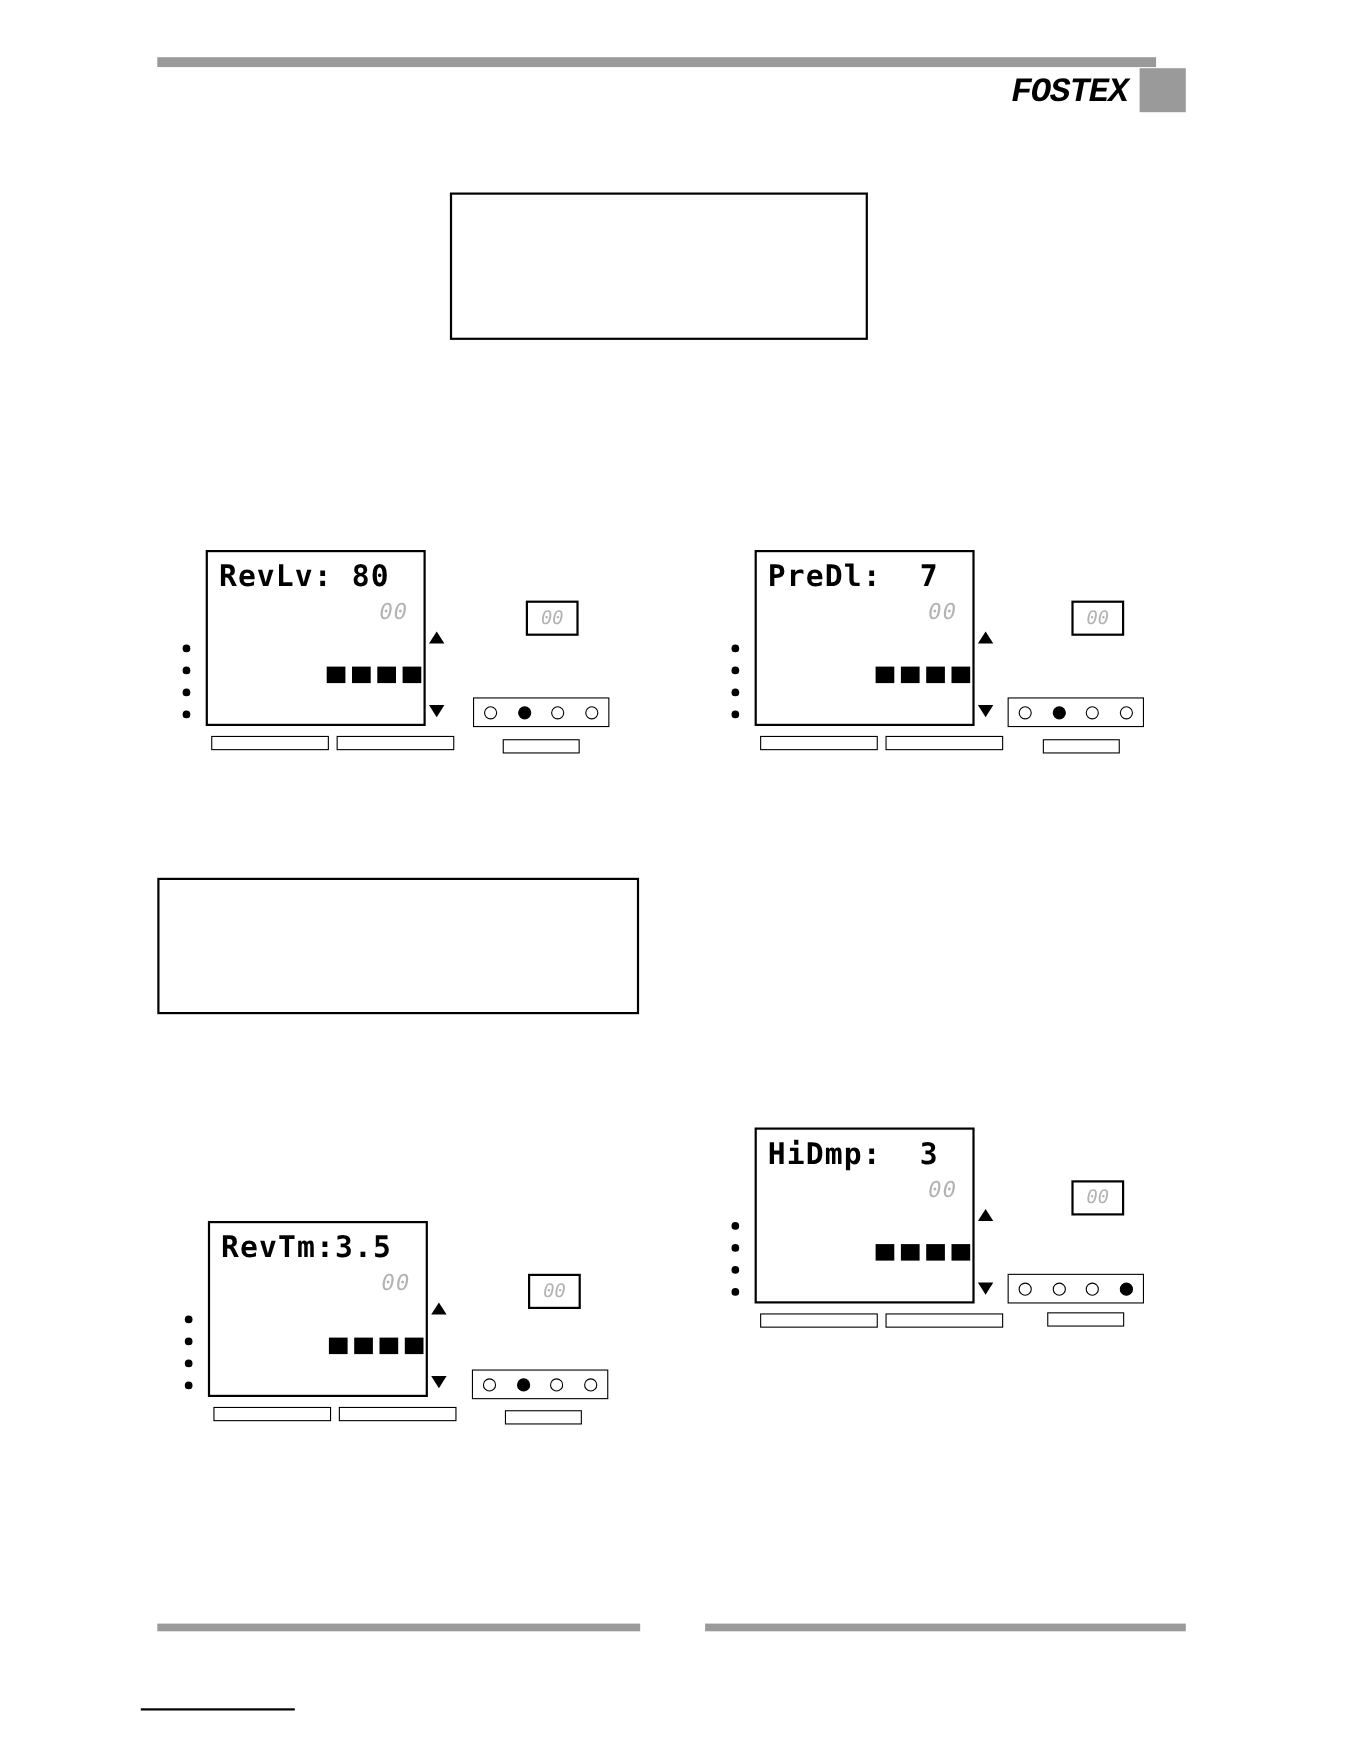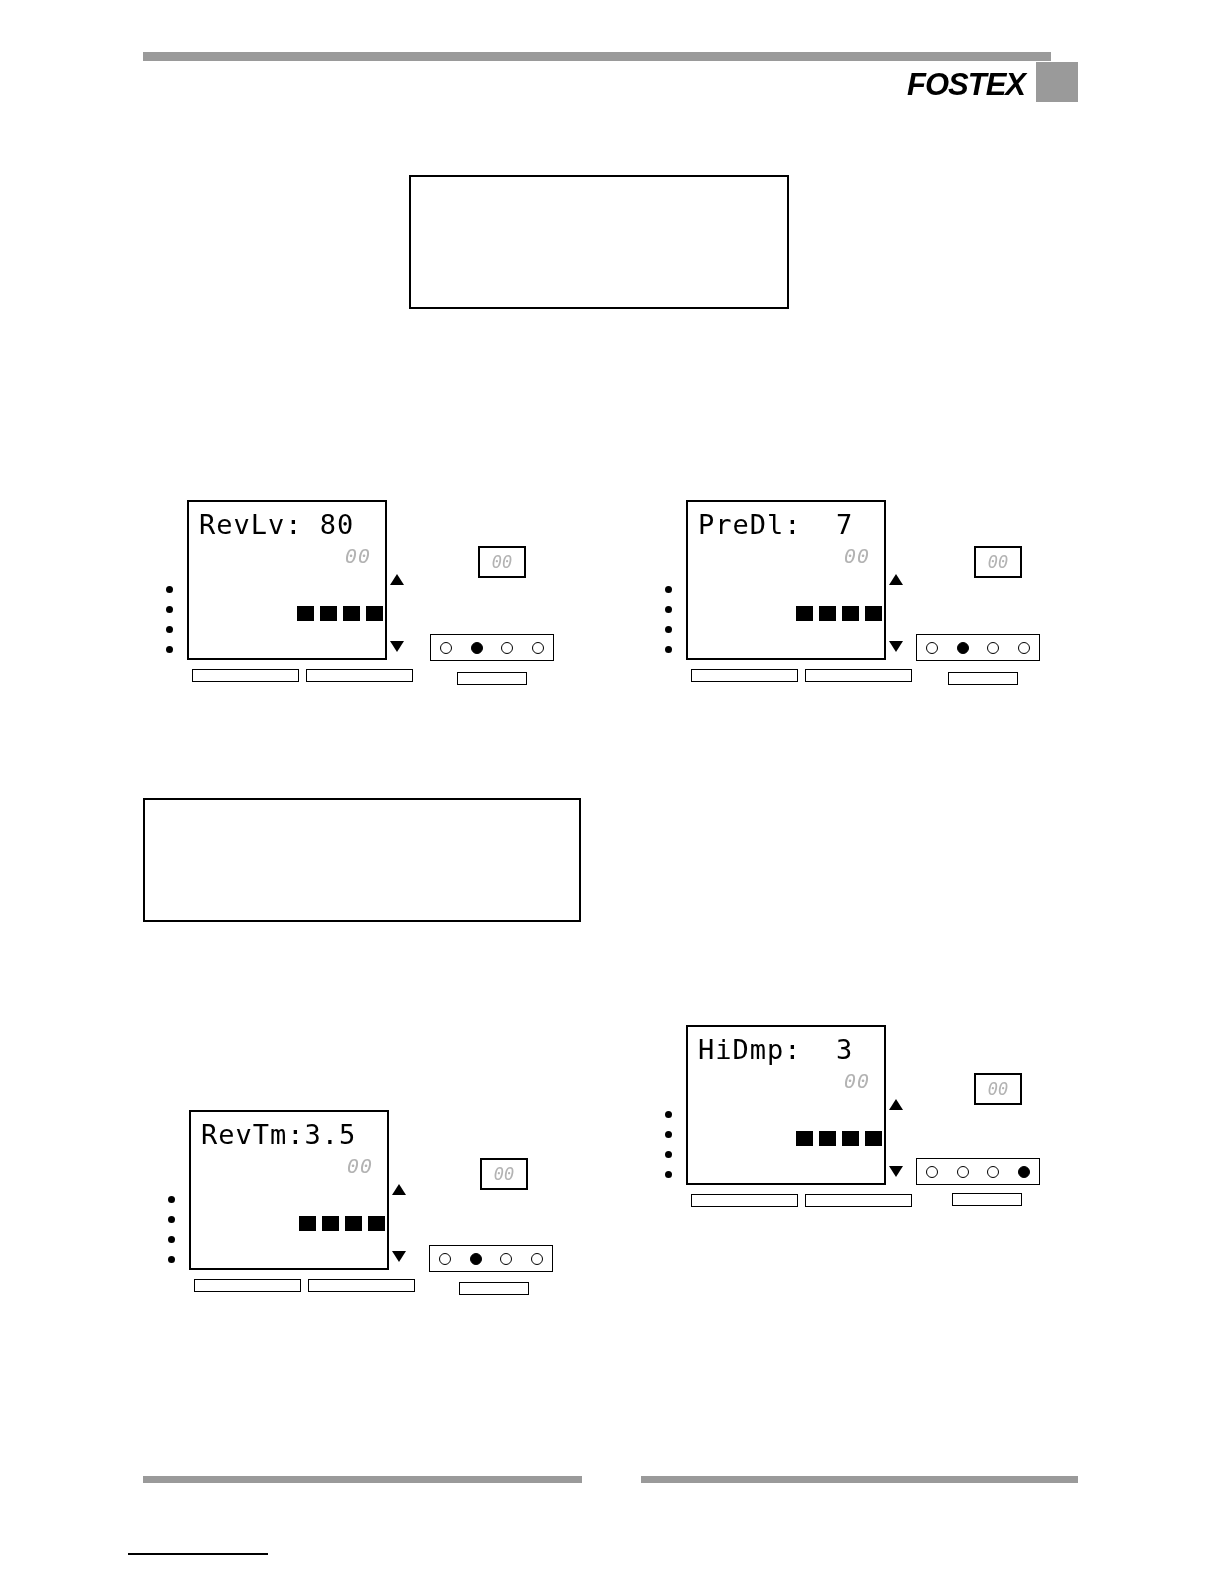--- a/index.html
+++ b/index.html
@@ -22,21 +22,21 @@
     width: 908px;
     height: 9px;
     background: #9a9a9a;
   }
   .brand {
     position: absolute;
     left: 903px;
     top: 70px;
     width: 122px;
     height: 30px;
-    font-family: Liberation Sans, sans-serif;
+    font-family: Liberation Mono, monospace;
     font-weight: bold;
     font-style: italic;
     font-size: 31px;
     letter-spacing: -1px;
     color: #000000;
     text-align: right;
     line-height: 30px;
   }
   .brand-block {
     position: absolute;
@@ -72,21 +72,21 @@
     width: 200px;
     height: 160px;
     left: 0;
     top: 0;
   }
   .lcd-main {
     position: absolute;
     left: 10px;
     top: 7px;
     font-family: "DejaVu Sans Mono", monospace;
-    font-weight: normal;
+    font-weight: bold;
     font-size: 27px;
     letter-spacing: 1px;
     color: #000;
     white-space: pre;
   }
   .lcd-sub {
     position: absolute;
     right: 14px;
     top: 42px;
     font-family: "DejaVu Sans Mono", monospace;

